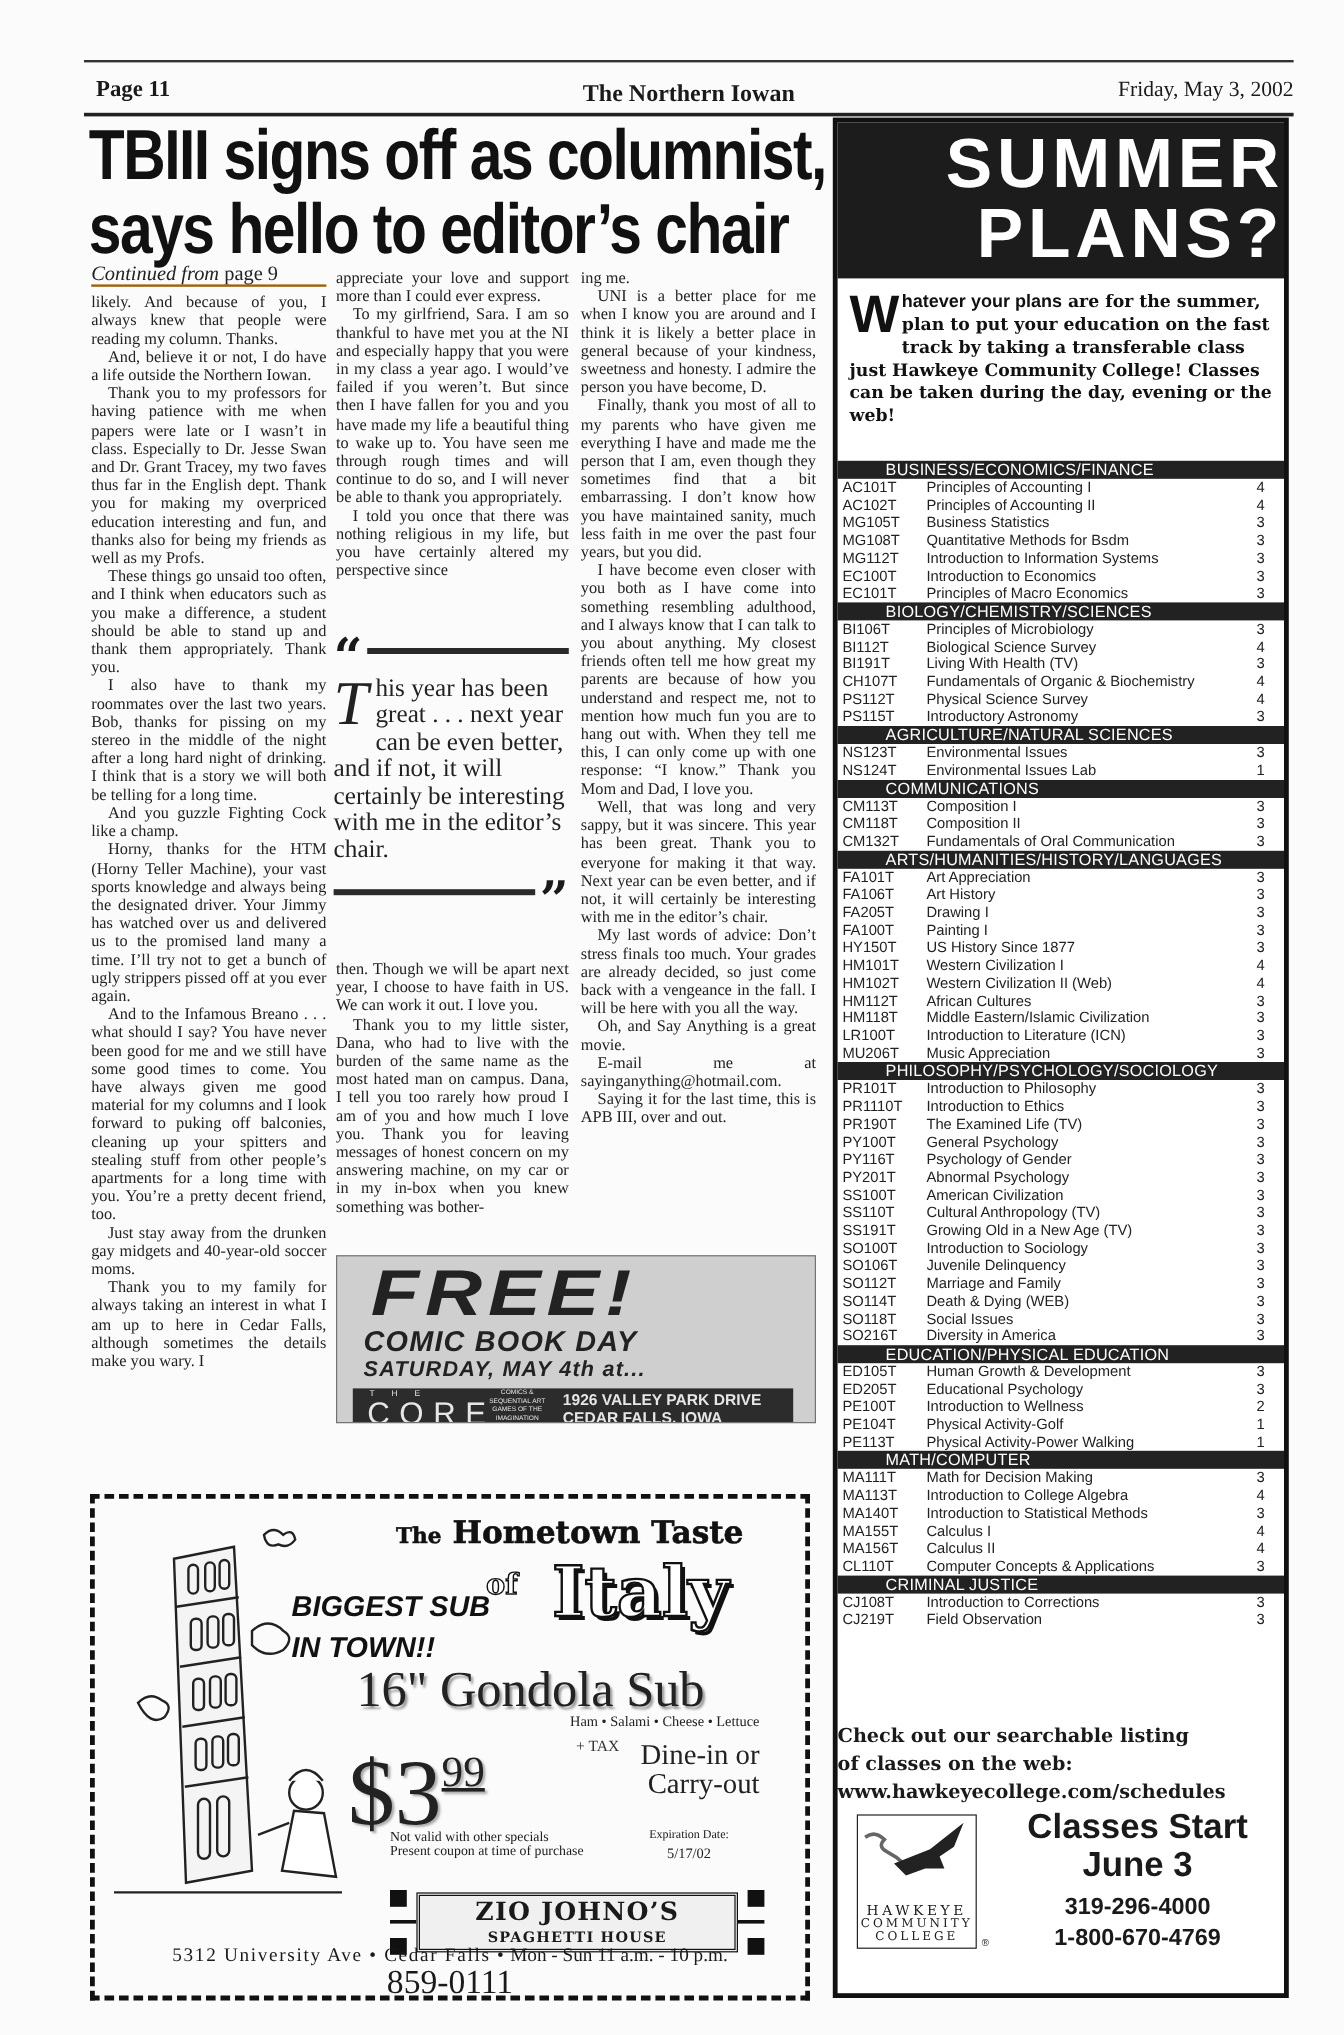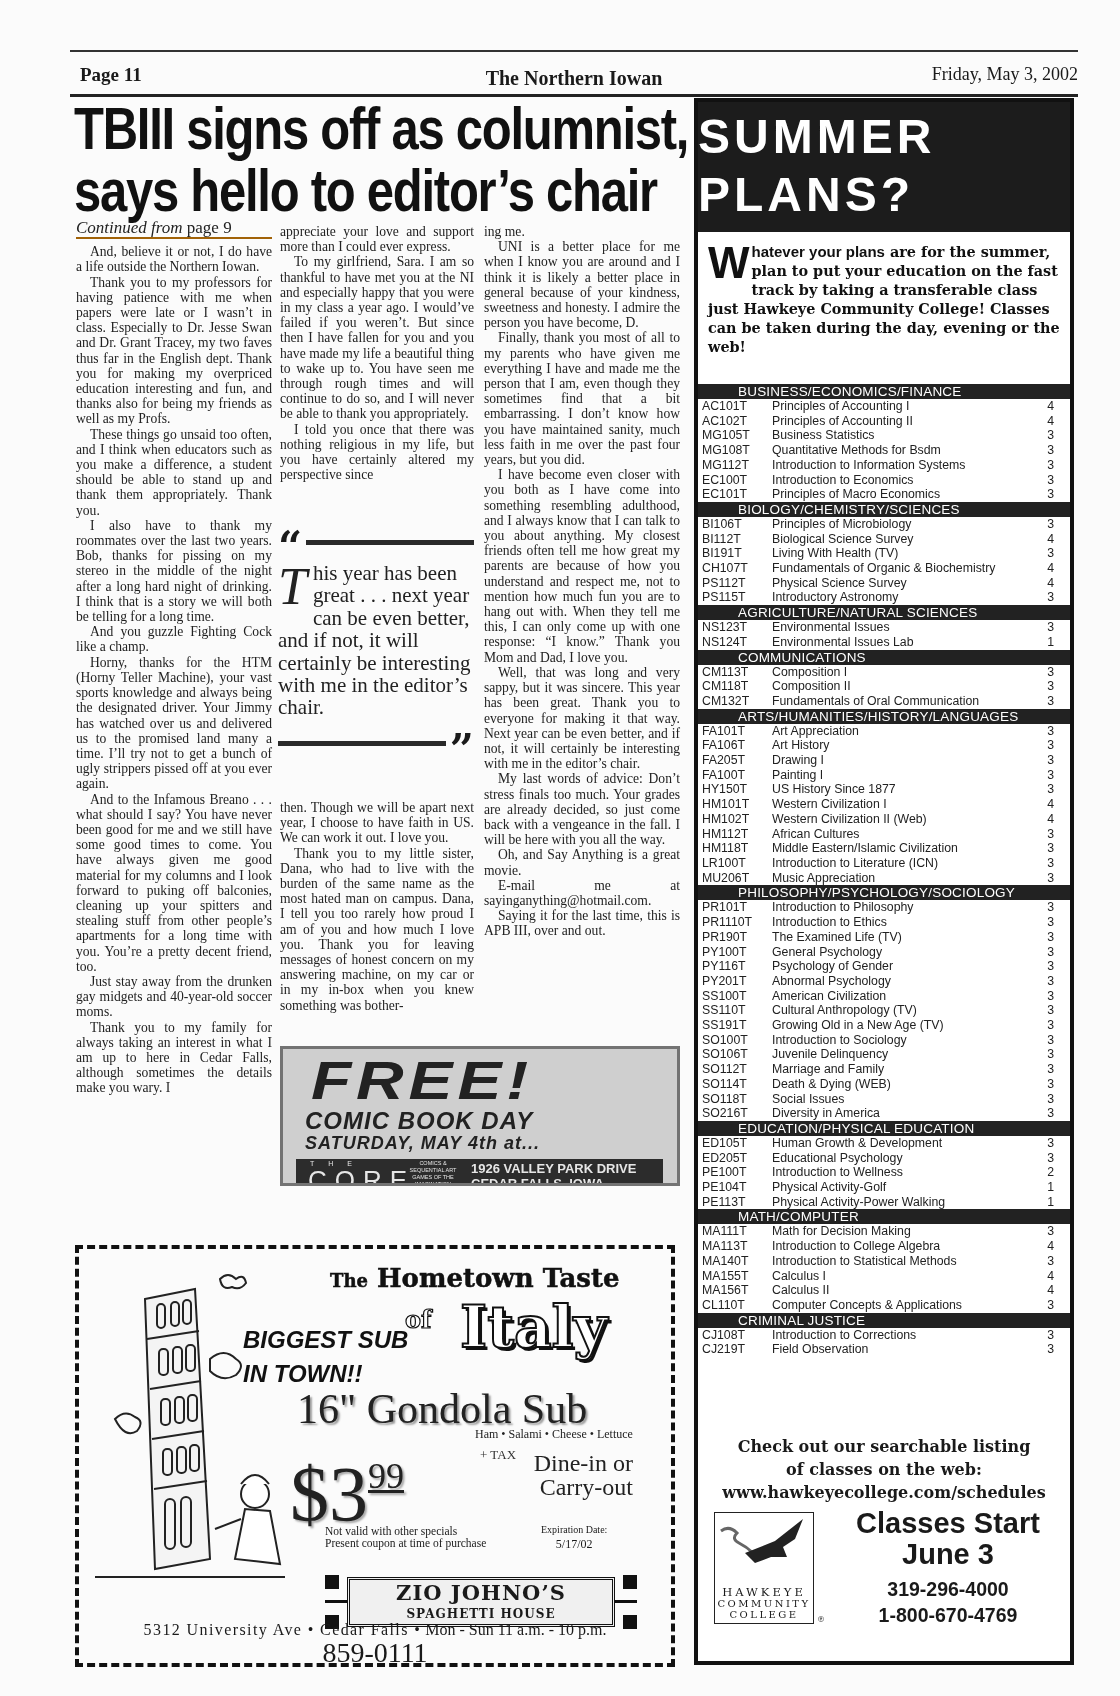--- a/index.html
+++ b/index.html
@@ -25,21 +25,21 @@
   .cont i { font-style: italic; }
 
   .pullquote { position: absolute; left: 278px; top: 528px; width: 196px; }
   .pq-open { display: flex; align-items: center; gap: 4px; height: 28px; }
   .pq-mark { font-family: "DejaVu Serif", serif; font-size: 42px; font-weight: bold; line-height: 42px; height: 30px; }
   .pq-bar { flex: 1; height: 5px; background: #2a2a2a; }
   .pq-text { font-family: "Liberation Serif", serif; font-size: 21px; line-height: 22.4px; margin-top: 6px; color: #222; }
   .pq-drop { float: left; font-size: 52px; line-height: 46px; font-style: italic; margin-right: 6px; margin-top: 2px; }
   .pq-close { display: flex; align-items: center; gap: 4px; margin-top: 10px; }
 
-  .comic-ad { position: absolute; left: 280px; top: 1046px; width: 400px; height: 140px; background: #cfcfcf; border: 3px solid #737373; overflow: hidden; }
+  .comic-ad { position: absolute; left: 280px; top: 1046px; width: 400px; height: 140px; background: #cfcfcf; border: 1px solid #737373; overflow: hidden; }
   .comic-free { position: absolute; left: 28px; top: 4px; font-family: "Liberation Sans", sans-serif; font-weight: bold; font-style: italic; font-size: 54px; letter-spacing: 4px; line-height: 54px; color: #222; transform: scaleX(1.22); transform-origin: left top; }
   .comic-line1 { position: absolute; left: 22px; top: 58px; font-family: "Liberation Sans", sans-serif; font-weight: bold; font-style: italic; font-size: 24px; color: #222; letter-spacing: 1px; }
   .comic-line2 { position: absolute; left: 22px; top: 84px; font-family: "Liberation Sans", sans-serif; font-weight: bold; font-style: italic; font-size: 18px; color: #222; letter-spacing: 1px; }
   .core-box { position: absolute; left: 13px; top: 110px; width: 367px; height: 50px; background: #2c2c2c; color: #e6e6e6; }
   .core-the { position: absolute; left: 14px; top: 1px; font-size: 7px; letter-spacing: 14px; font-family: "Liberation Sans", sans-serif; }
   .core-name { position: absolute; left: 12px; top: 6px; font-family: "Liberation Sans", sans-serif; font-size: 26px; letter-spacing: 8px; }
   .core-mid { position: absolute; left: 108px; top: 1px; width: 58px; font-size: 5.5px; line-height: 7px; text-align: center; font-family: "Liberation Sans", sans-serif; }
   .core-addr { position: absolute; left: 175px; top: 2px; font-family: "Liberation Sans", sans-serif; font-size: 13px; line-height: 15px; font-weight: bold; }
 
   .coupon { position: absolute; left: 75px; top: 1245px; width: 600px; height: 422px; }
@@ -63,33 +63,33 @@
   .zio-inner { position: absolute; left: 22px; top: 2px; right: 22px; bottom: 2px; border: 3px double #111; background: #f0f0f0; text-align: center; font-family: "DejaVu Serif", serif; font-weight: bold; }
   .zio-name { font-size: 21px; line-height: 26px; letter-spacing: 1px; }
   .zio-sub { font-size: 12px; line-height: 16px; letter-spacing: 1px; }
   .zio-bl { position: absolute; width: 14px; height: 14px; background: #111; }
   .zio-tick { position: absolute; width: 22px; height: 3px; background: #111; top: 25px; }
   .address { position: absolute; left: 0; top: 376px; width: 100%; text-align: center; font-family: Liberation Serif, serif; font-size: 16px; letter-spacing: 1.4px; }
   .address .hours { letter-spacing: 0; }
   .phone { position: absolute; left: 0; top: 392px; width: 100%; text-align: center; font-family: "Liberation Serif", serif; font-size: 28px; }
 
   .hcc { position: absolute; left: 694px; top: 98px; width: 380px; height: 1567px; border: 4px solid #111; background: #fff; }
-  .hcc-hero { position: absolute; left: 0; top: 0; width: 100%; height: 130px; background: #1c1c1c; color: #fff; text-align: left; font-family: "Liberation Sans", sans-serif; font-weight: bold; font-size: 48px; line-height: 58px; padding-top: 6px; letter-spacing: 4px; }
+  .hcc-hero { position: absolute; left: 0; top: 0; width: 100%; height: 130px; background: #1c1c1c; color: #fff; text-align: right; font-family: "Liberation Sans", sans-serif; font-weight: bold; font-size: 58px; line-height: 58px; padding-top: 6px; letter-spacing: 4px; }
   .hcc-intro { position: absolute; left: 10px; top: 140px; width: 360px; font-family: "DejaVu Serif", serif; font-weight: bold; font-size: 14.4px; line-height: 19px; color: #111; }
   .hcc-intro .drop { float: left; font-family: "Liberation Sans", sans-serif; font-size: 44px; line-height: 40px; margin-right: 2px; margin-top: 1px; }
   .hcc-intro .sans { font-family: "Liberation Sans", sans-serif; font-size: 15px; }
   .catalog { position: absolute; left: 0; top: 282px; width: 100%; }
   .cat-head { background: #222; color: #fff; font-family: "Liberation Sans", sans-serif; font-size: 13.5px; line-height: 15px; padding-left: 40px; letter-spacing: 0.2px; }
   .cat-rows { padding: 0 4px; }
   .cat-row { display: flex; font-family: "Liberation Sans", sans-serif; font-size: 12.3px; line-height: 14.7px; color: #222; }
   .c-code { width: 70px; }
   .c-title { flex: 1; }
   .c-cred { width: 34px; text-align: right; padding-right: 12px; }
 
-  .hcc-web { position: absolute; left: 0; top: 1333px; width: 100%; text-align: center; font-family: "DejaVu Serif", serif; font-weight: bold; font-size: 16px; line-height: 23px; }
+  .hcc-web { position: absolute; left: 0; top: 1333px; width: 100%; text-align: left; font-family: "DejaVu Serif", serif; font-weight: bold; font-size: 16px; line-height: 23px; }
   .hcc-url { font-size: 16px; }
   .hcc-logo { position: absolute; left: 16px; top: 1410px; width: 100px; height: 112px; border: 1px solid #222; }
   .hcc-logo-words { position: absolute; bottom: 3px; width: 100%; text-align: center; font-family: "DejaVu Serif", serif; font-size: 10px; line-height: 11px; letter-spacing: 2.5px; }
   .hcc-logo-words .big { font-size: 11.5px; letter-spacing: 3px; }
   .hcc-reg { position: absolute; left: 119px; top: 1513px; font-size: 8px; }
   .hcc-start { position: absolute; left: 130px; top: 1406px; width: 240px; text-align: center; font-family: "Liberation Sans", sans-serif; font-weight: bold; font-size: 29px; line-height: 31px; }
   .hcc-phones { position: absolute; left: 130px; top: 1474px; width: 240px; text-align: center; font-family: "Liberation Sans", sans-serif; font-weight: bold; font-size: 19.5px; line-height: 26px; }
 </style>
 </head>
 <body>
@@ -106,20 +106,21 @@
   <div>TBIII signs off as columnist,</div>
   <div>says hello to editor’s chair</div>
 </div>
 
 <div class="col col1">
   <div class="cont">
     <i>Continued from</i>
     <span>page 9</span>
   </div>
   <div>
+      <p class="noindent">likely. And because of you, I always knew that people were reading my column. Thanks.</p>
       <p>And, believe it or not, I do have a life outside the Northern Iowan.</p>
       <p>Thank you to my professors for having patience with me when papers were late or I wasn’t in class. Especially to Dr. Jesse Swan and Dr. Grant Tracey, my two faves thus far in the English dept. Thank you for making my overpriced education interesting and fun, and thanks also for being my friends as well as my Profs.</p>
       <p>These things go unsaid too often, and I think when educators such as you make a difference, a student should be able to stand up and thank them appropriately. Thank you.</p>
       <p>I also have to thank my roommates over the last two years. Bob, thanks for pissing on my stereo in the middle of the night after a long hard night of drinking. I think that is a story we will both be telling for a long time.</p>
       <p>And you guzzle Fighting Cock like a champ.</p>
       <p>Horny, thanks for the HTM (Horny Teller Machine), your vast sports knowledge and always being the designated driver. Your Jimmy has watched over us and delivered us to the promised land many a time. I’ll try not to get a bunch of ugly strippers pissed off at you ever again.</p>
       <p>And to the Infamous Breano . . . what should I say? You have never been good for me and we still have some good times to come. You have always given me good material for my columns and I look forward to puking off balconies, cleaning up your spitters and stealing stuff from other people’s apartments for a long time with you. You’re a pretty decent friend, too.</p>
       <p>Just stay away from the drunken gay midgets and 40-year-old soccer moms.</p>
       <p>Thank you to my family for always taking an interest in what I am up to here in Cedar Falls, although sometimes the details make you wary. I</p>
     </div>

